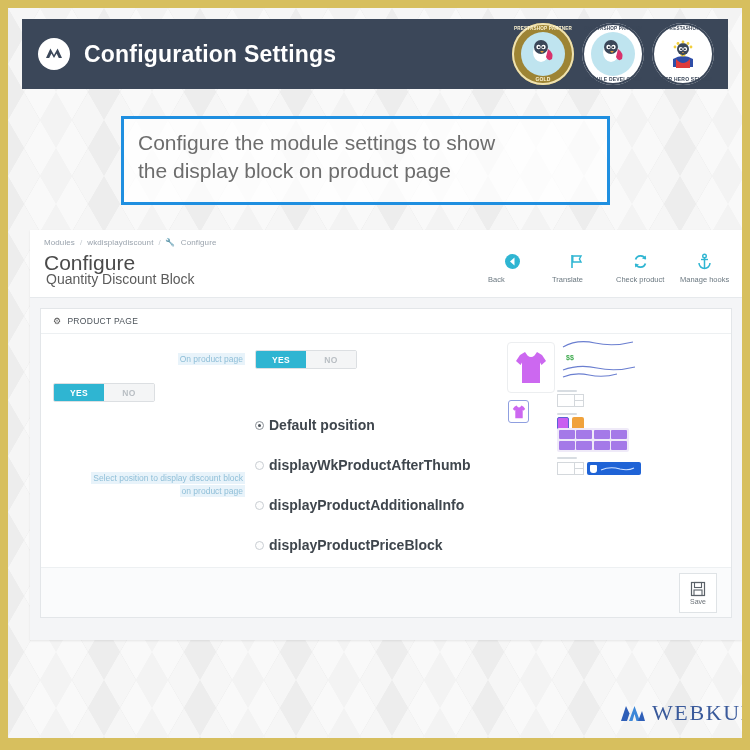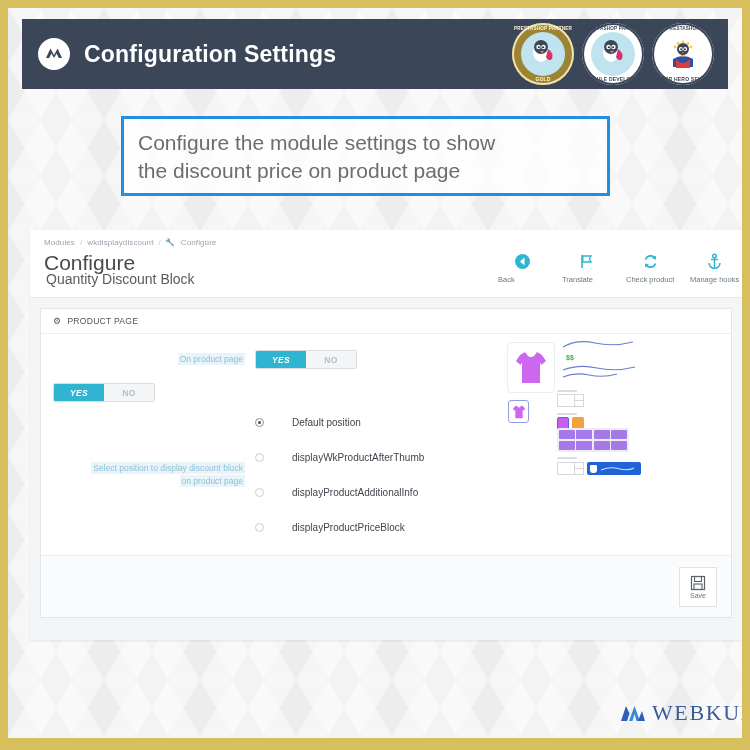--- a/index.html
+++ b/index.html
@@ -87,41 +87,41 @@
     position: absolute; left: 0; right: 0; top: 4px;
     text-align: center;
     font-size: 4.6px; font-weight: bold; letter-spacing: .2px; line-height: 1;
   }
   .badge-gold .captop { color: #fdf4d2; }
   .badge-white .captop { color: #3b4759; }
 
   
   .callout {
     position: absolute; left: 113px; top: 108px;
-    width: 489px; padding: 10px 14px 8px 14px;
+    width: 489px; padding: 10px 14px 17px 14px;
     border: 3px solid #1f8fe0;
     background: rgba(255,255,255,0.72);
   }
   .callout-line {
     color: #6d6d6d;
     font-size: 21px;
     line-height: 28px;
     white-space: nowrap;
   }
 
   
   .admin {
     position: absolute; left: 22px; top: 222px;
     width: 712px; height: 410px;
     background: #f4f5f7;
     box-shadow: 0 1px 2px rgba(0,0,0,.08);
   }
   .admin-head {
     background: #ffffff;
-    padding: 8px 4px 10px 14px;
+    padding: 8px 14px 10px 14px;
     display: flex; align-items: flex-start;
     height: 68px;
     border-bottom: 1px solid #e6e9ec;
   }
   .bc {
     font-size: 8px; color: #9aa3ad; letter-spacing: .1px;
     display: flex; align-items: center; gap: 5px;
   }
   .bc .sep { color: #c3c9cf; }
   .bc .wrench { color: #9aa3ad; font-size: 8px; }
@@ -180,40 +180,40 @@
   .f-label span { background: #e8f3fa; padding: 1px 2px; }
   .toggle {
     display: flex; width: 102px; height: 19px;
     border: 1px solid #dcdfe2; border-radius: 2px; overflow: hidden;
   }
   .toggle .opt {
     flex: 1; display: flex; align-items: center; justify-content: center;
     font-size: 8.5px; font-weight: bold; letter-spacing: .4px;
     cursor: pointer;
   }
-  .toggle .opt.on { background: #2fb5d2; color: #ffffff; font-style: italic; }
+  .toggle .opt.on { background: #2fb5d2; color: #ffffff; }
   .toggle .opt.off { background: #f4f5f6; color: #b9bec3; }
 
   .radios { padding-top: 1px; }
   .radio-item {
     display: flex; align-items: center; gap: 5px;
     margin-bottom: 24px; cursor: pointer;
   }
   .radio-item:last-child { margin-bottom: 0; }
   .radio-dot {
     width: 9px; height: 9px; border-radius: 50%;
     border: 1px solid #c9ced3; background: #fdfdfd;
     position: relative; flex: 0 0 auto;
   }
   .radio-dot.sel { border-color: #8a9097; }
   .radio-dot.sel::after {
     content: ""; position: absolute; left: 2px; top: 2px;
     width: 3px; height: 3px; border-radius: 50%; background: #4b5158;
   }
-  .radio-lb { font-size: 10px; color: #3f464d; font-weight: normal; margin-left: 23px; }
+  .radio-lb { font-size: 14px; color: #3f464d; font-weight: bold; }
 
   
   .mock { position: absolute; left: 420px; top: 0px; width: 180px; height: 170px; }
   .mock .main-img {
     position: absolute; left: 46px; top: 8px; width: 48px; height: 51px;
     background: #ffffff; border: 1px solid #eceef0; border-radius: 4px;
     display: flex; align-items: center; justify-content: center;
   }
   .mock .thumb {
     position: absolute; left: 47px; top: 66px; width: 21px; height: 23px;
@@ -340,21 +340,21 @@
           </svg>
         </div>
         <div class="captop">PRESTASHOP</div>
         <div class="cap">SUPER HERO SELLER</div>
       </div>
     </div>
   </div>
 
   <div class="callout">
     <div class="callout-line">Configure the module settings to show</div>
-    <div class="callout-line">the discount price on product page</div>
+    <div class="callout-line">the display block on product page</div>
   </div>
 
   <div class="admin">
 
     <div class="admin-head">
       <div>
         <div class="bc">
           <span>Modules</span>
           <span class="sep">/</span>
           <span>wkdisplaydiscount</span>

